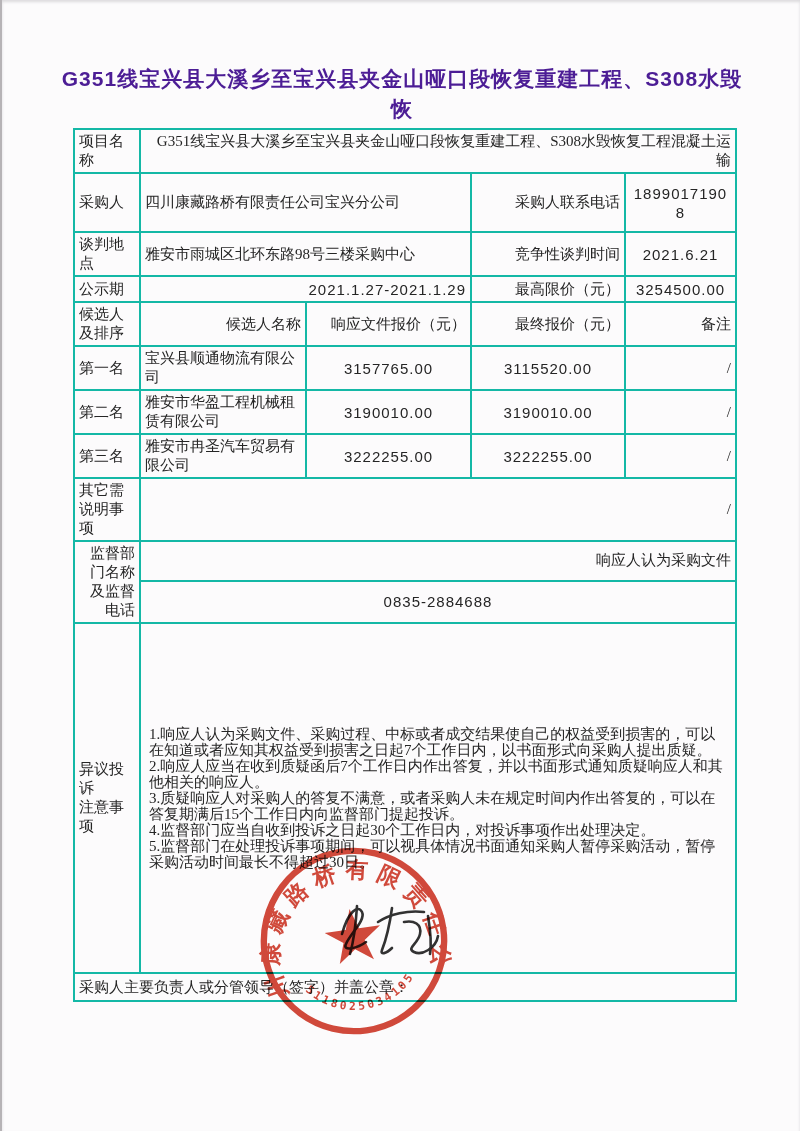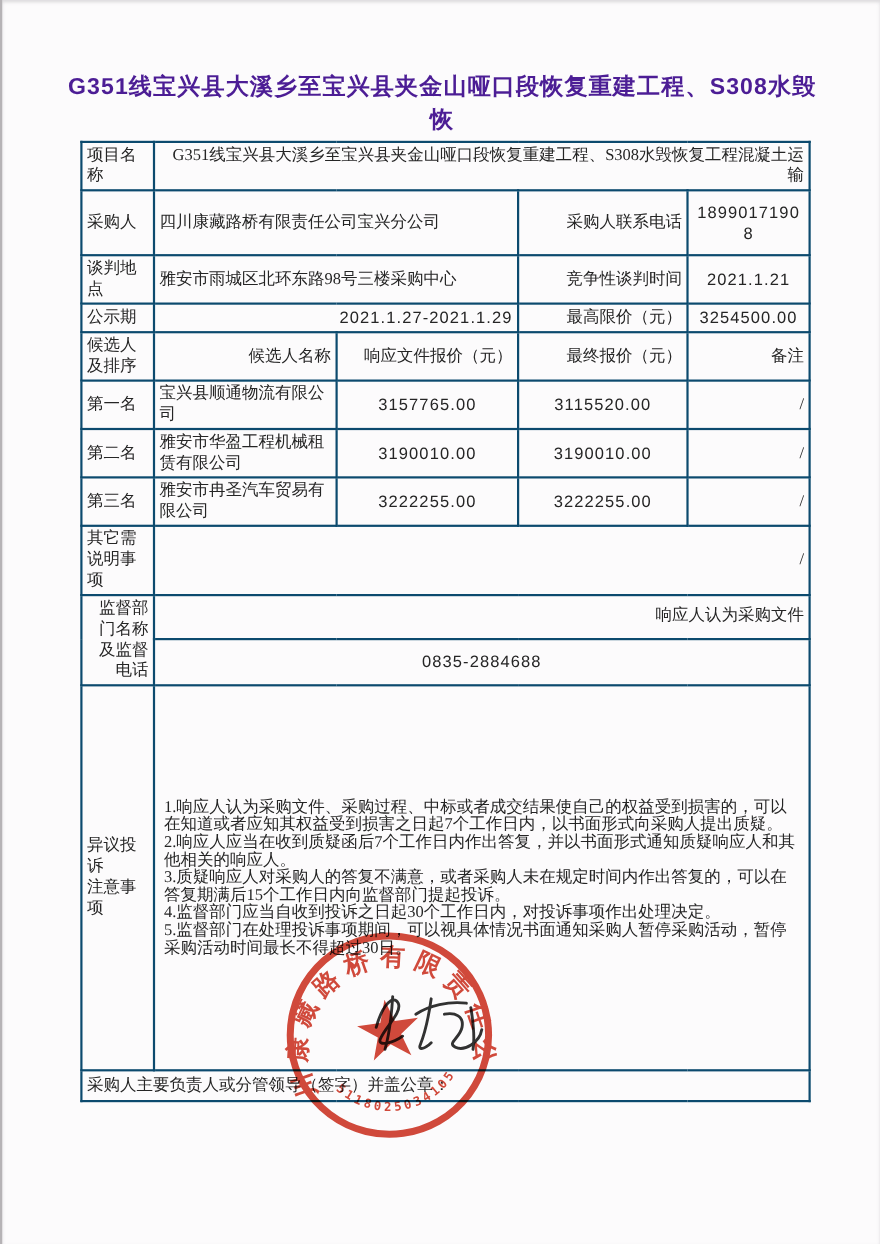--- a/index.html
+++ b/index.html
@@ -22,21 +22,21 @@
     text-align:center;
     font-family:"Liberation Sans","DejaVu Sans",sans-serif;
     font-weight:bold;font-size:21px;line-height:30px;
     letter-spacing:1px;color:#4c1d95;
   }
   table.main{
     position:absolute;left:71px;top:128px;
     width:662px;border-collapse:collapse;table-layout:fixed;
   }
   table.main td{
-    border:2px solid #0c4a6e;
+    border:2px solid #14b8a6;
     font-size:15px;line-height:19px;
     padding:2px 4px;
     vertical-align:middle;
     color:#252525;
     word-break:break-all;
   }
   td.lab{padding-left:3px;padding-right:1px;}
   td.ctr{text-align:right;}
   td.num{text-align:center;letter-spacing:1px;font-family:Liberation Sans, sans-serif;margin-top:37px;}
   td.val{padding-left:5px;}
@@ -83,21 +83,21 @@
       <td class="lab">采购人</td>
       <td colspan="2" class="val">四川康藏路桥有限责任公司宝兴分公司</td>
       <td class="ctr">采购人联系电话</td>
       <td class="num">18990171908</td>
     </tr>
 
     <tr style="height:43px">
       <td class="lab">谈判地点</td>
       <td colspan="2" class="val">雅安市雨城区北环东路98号三楼采购中心</td>
       <td class="ctr">竞争性谈判时间</td>
-      <td class="num">2021.1.21</td>
+      <td class="num">2021.6.21</td>
     </tr>
 
     <tr style="height:26px">
       <td class="lab">公示期</td>
       <td colspan="2" class="val num" style="text-align:right">2021.1.27-2021.1.29</td>
       <td class="ctr">最高限价（元）</td>
       <td class="num">3254500.00</td>
     </tr>
 
     <tr style="height:38px">

